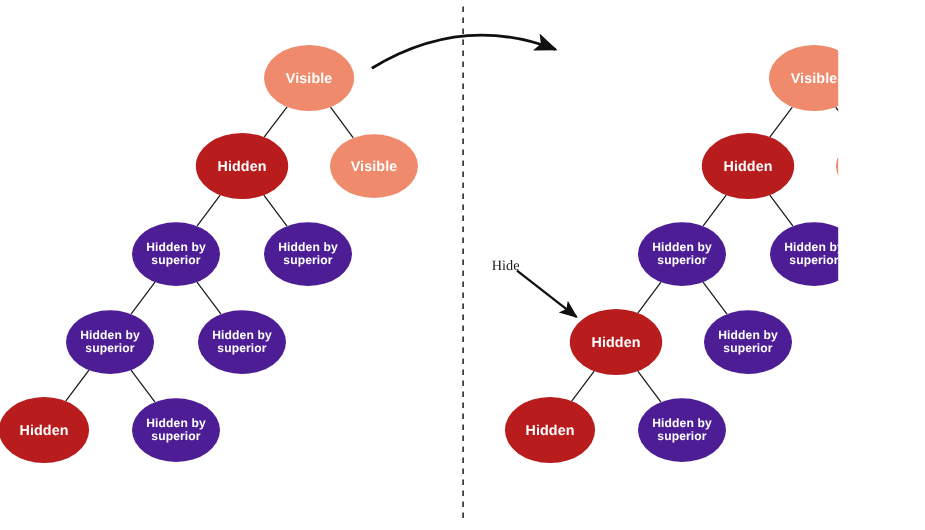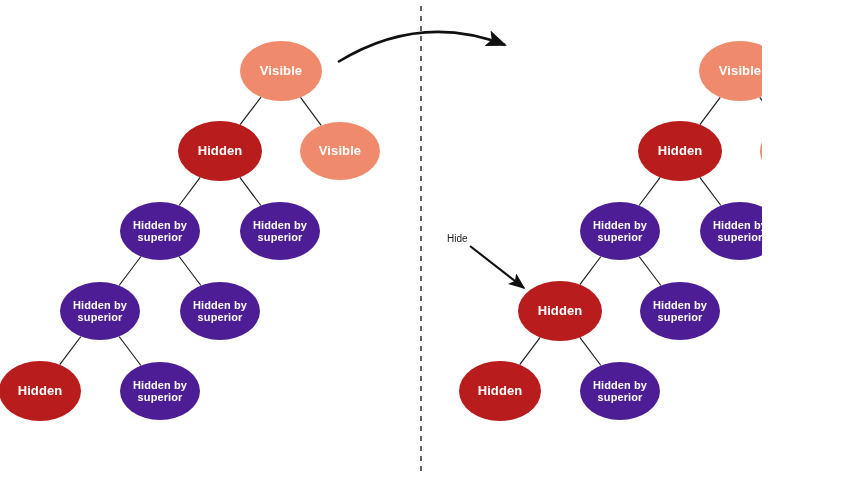--- a/index.html
+++ b/index.html
@@ -40,25 +40,26 @@
     z-index: 2;
     user-select: none;
   }
   .node.visible-node { background: #ef8b6c; }
   .node.hidden-node  { background: #b91c1c; }
   .node.inherited-node { background: #4c1d95; }
 
   .annotation-label {
     position: absolute;
     color: #1a1a1a;
-    font-size: 10px;
+    font-size: 13px;
     font-weight: normal;
     white-space: nowrap;
     z-index: 3;
     user-select: none;
+    font-family: Liberation Serif, serif;
   }
 </style>
 </head>
 <body>
 
 <div id="canvas">
 
   <svg id="edges-layer" viewBox="0 0 841 482" xmlns="http://www.w3.org/2000/svg">
     <defs>
       <marker id="arrowhead" markerWidth="9" markerHeight="9" refX="7.2" refY="3.2" orient="auto" markerUnits="strokeWidth">

